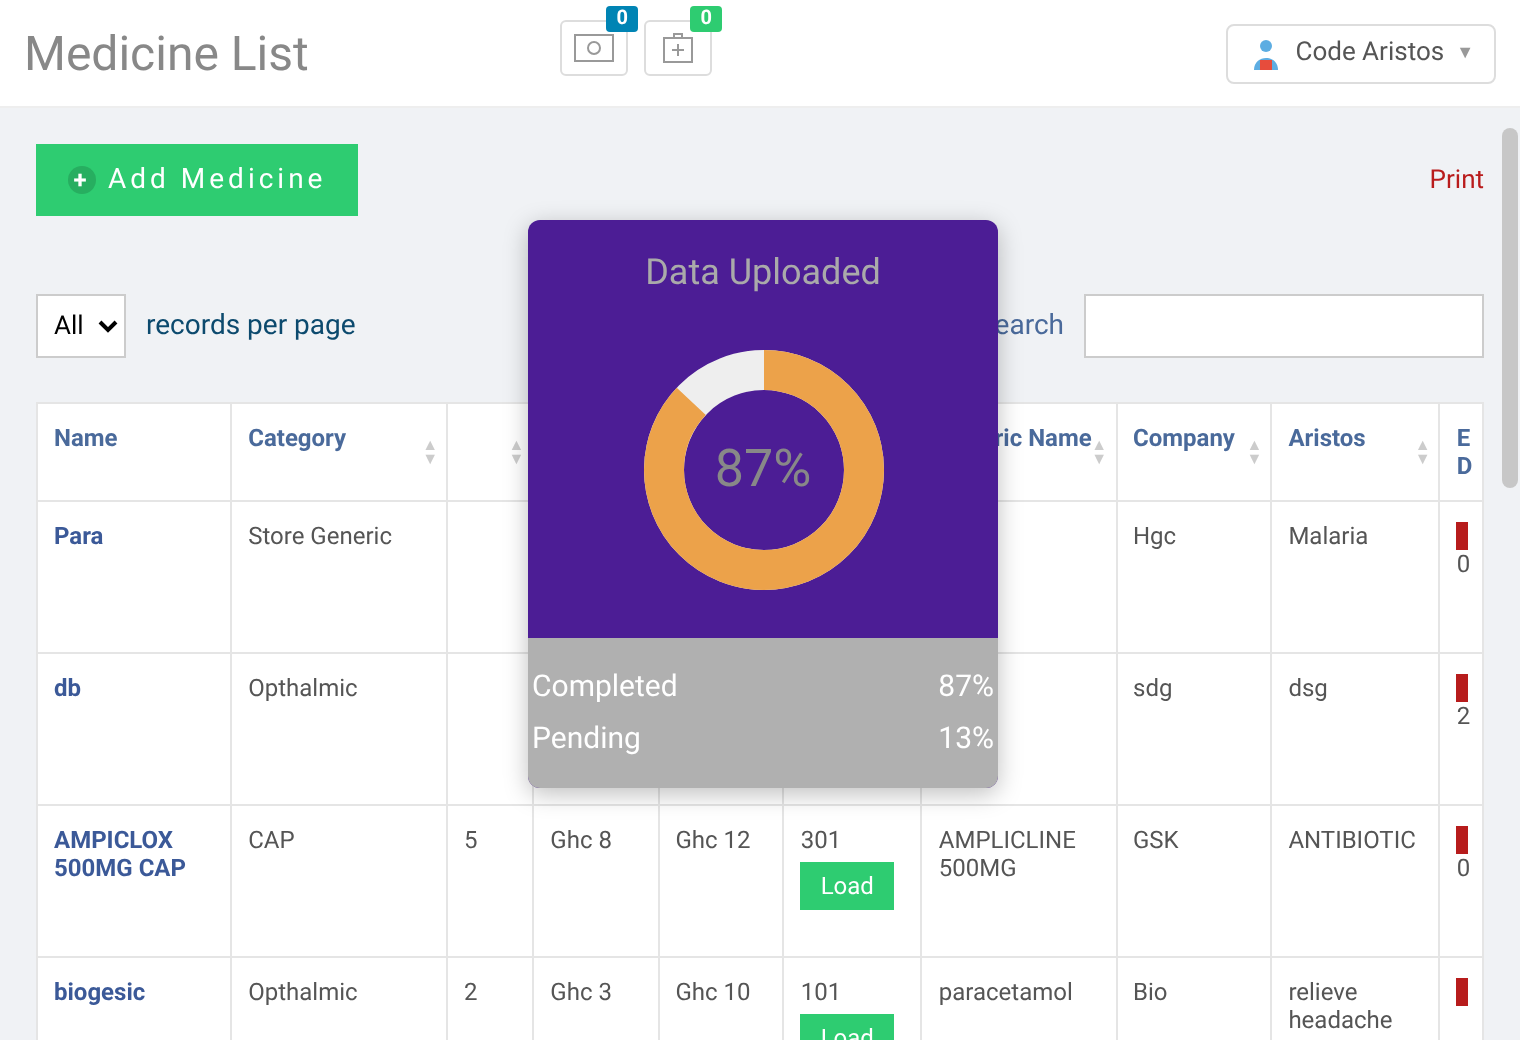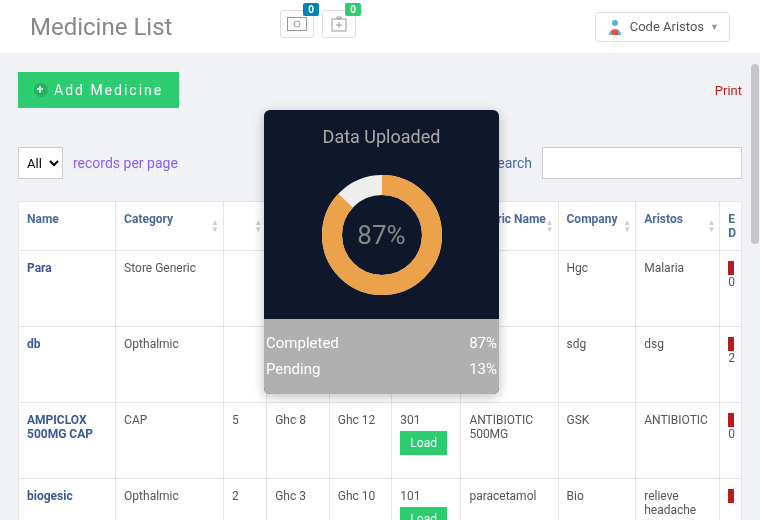--- a/index.html
+++ b/index.html
@@ -1,48 +1,48 @@
 <!DOCTYPE html>
 <html><head>
 <meta charset="utf-8">
 <style>
 *{box-sizing:border-box;margin:0;padding:0;font-family:-apple-system,BlinkMacSystemFont,"Segoe UI",Roboto,sans-serif}
 body{background:#fff;width:760px;height:520px;overflow:hidden;position:relative}
-.topbar{display:flex;align-items:center;justify-content:space-between;padding:10px 30px;height:54px;border-bottom:1px solid #eee}
+.topbar{display:flex;align-items:center;justify-content:space-between;padding:10px 12px;height:54px;border-bottom:1px solid #eee}
 .page-title{font-size:24px;color:#888;font-weight:400}
 .top-icons{display:flex;gap:8px;position:absolute;left:280px;top:10px}
 .icon-box{position:relative;width:34px;height:28px;border:1px solid #ddd;border-radius:3px;display:flex;align-items:center;justify-content:center;color:#999;font-size:14px}
 .badge{position:absolute;top:-8px;right:-6px;background:#0084b4;color:#fff;font-size:10px;font-weight:bold;padding:1px 5px;border-radius:2px}
 .badge.green{background:#2ecc71}
 .user-btn{display:flex;align-items:center;gap:6px;border:1px solid #ddd;border-radius:4px;padding:5px 10px;cursor:pointer;color:#555;font-size:13px}
 .user-ico{width:18px;height:18px;display:inline-block}
 .caret{font-size:9px;color:#999}
 .content{background:#f0f2f5;padding:18px;height:466px;overflow:auto;position:relative}
 .actions{display:flex;justify-content:space-between;align-items:center}
 .add-btn{background:#2ecc71;color:#fff;border:none;padding:10px 16px;font-size:14px;letter-spacing:2px;cursor:pointer;display:flex;align-items:center;gap:6px}
 .plus{background:#27ae60;border-radius:50%;width:14px;height:14px;display:inline-flex;align-items:center;justify-content:center;font-size:12px;font-weight:bold}
 .print{color:#b91c1c;font-size:13px;cursor:pointer}
 .controls{display:flex;justify-content:space-between;align-items:center;margin-top:39px}
 .rec{display:flex;align-items:center;gap:10px}
 .rec select{border:1px solid #ccc;background:#fff;padding:6px 4px;font-size:13px;height:32px}
-.rec-label{color:#8b5cf6;font-size:14px}
+.rec-label{color:#0c4a6e;font-size:14px}
 .search-grp{display:flex;align-items:center;gap:10px}
 .search-lbl{color:#4a6a9b;font-size:14px}
 .search-in{border:1px solid #ccc;background:#fff;height:32px;width:200px;padding:0 8px;font-size:13px}
 table{width:100%;border-collapse:collapse;margin-top:22px;background:#fff;table-layout:fixed}
 th,td{border:1px solid #e5e5e5;padding:10px 8px;font-size:12px;text-align:left;vertical-align:top}
 th{color:#4a6a9b;font-weight:bold;position:relative;cursor:pointer}
 th .sort{position:absolute;right:4px;top:50%;transform:translateY(-50%);font-size:8px;color:#ccc;line-height:7px}
 td{color:#555;height:76px}
 td a{color:#3b5998;text-decoration:none;font-weight:bold}
 .load-btn{background:#2ecc71;color:#fff;border:none;padding:5px 10px;font-size:12px;margin-top:4px;cursor:pointer}
 .edge{background:#b71c1c;width:6px}
 .zero{color:#555;font-size:12px}
 
-.modal{position:absolute;left:264px;top:110px;width:235px;background:#0f172a;border-radius:6px;box-shadow:0 3px 12px rgba(0,0,0,.25);overflow:hidden;z-index:10}
+.modal{position:absolute;left:264px;top:110px;width:235px;background:#4c1d95;border-radius:6px;box-shadow:0 3px 12px rgba(0,0,0,.25);overflow:hidden;z-index:10}
 .modal-title{text-align:center;color:#aaa;font-size:18px;font-weight:400;padding:16px 0 10px}
 .donut-wrap{display:flex;justify-content:center;padding:12px 0 18px}
 .donut{position:relative;width:132px;height:132px}
 .donut svg{transform:rotate(-90deg)}
 .donut-txt{position:absolute;inset:0;display:flex;align-items:center;justify-content:center;font-size:26px;color:#888;font-weight:400}
 .stats{background:#b0b0b0;padding:12px 2px;color:#fff}
 .stat-row{display:flex;justify-content:space-between;font-size:15px;line-height:1.7}
 
 .scrollbar{position:absolute;right:1px;top:10px;width:8px;height:180px;background:#c7c7c7;border-radius:4px}
 </style>
@@ -155,21 +155,21 @@
             <div class="zero">2</div>
           </td>
         </tr>
         <tr>
           <td><a href="#">AMPICLOX 500MG CAP</a></td>
           <td>CAP</td>
           <td>5</td>
           <td>Ghc 8</td>
           <td>Ghc 12</td>
           <td>301<br><button class="load-btn">Load</button></td>
-          <td>ANTIBIOTIC 500MG</td>
+          <td>AMPLICLINE 500MG</td>
           <td>GSK</td>
           <td>ANTIBIOTIC</td>
           <td>
             <div class="edge" style="height:14px"></div>
             <div class="zero">0</div>
           </td>
         </tr>
         <tr>
           <td><a href="#">biogesic</a></td>
           <td>Opthalmic</td>

